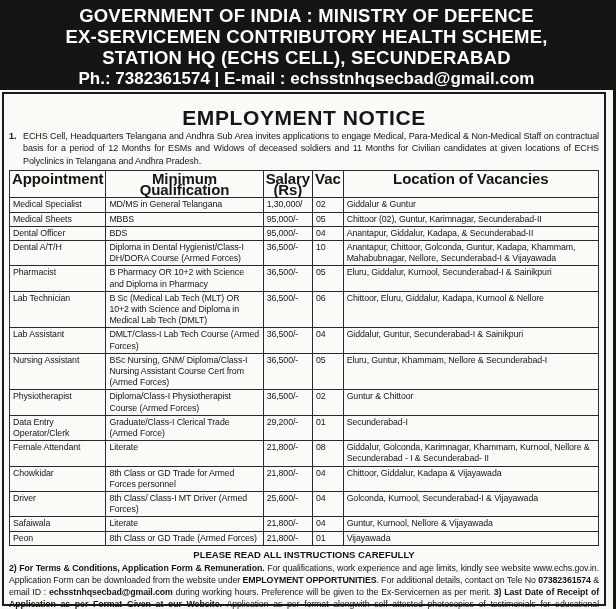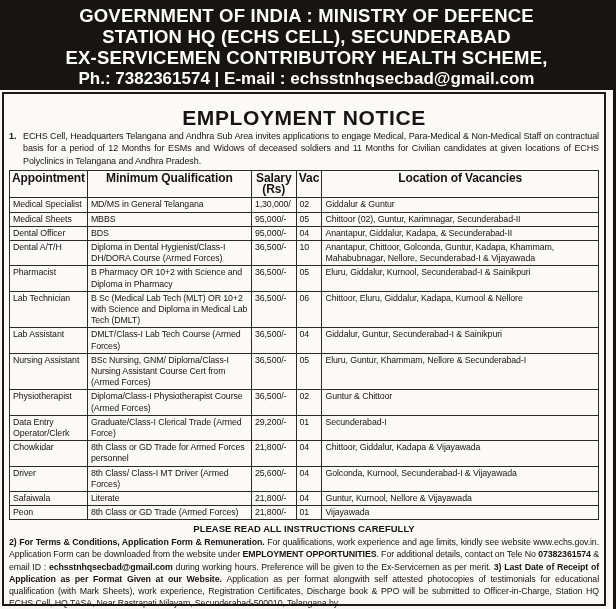--- a/index.html
+++ b/index.html
@@ -71,21 +71,21 @@
   }
   table.vacancies th, table.vacancies td {
     border:1.2px solid #2a2a2a;
     padding:1px 3px;
     vertical-align:top;
     text-align:left;
   }
   table.vacancies th {
     text-align:center;
     font-weight:bold;
-    font-size:12px;
+    font-size:15px;
     padding:2px 2px;
   }
   td.c2 { text-align:right; padding-right:4px; }
   td.c3 { text-align:center; }
   
   .please-read {
     text-align:center;
     font-weight:bold;
     font-size:9.5px;
     line-height:12px;
@@ -99,22 +99,22 @@
     margin-top:1px;
   }
 </style>
 </head>
 <body>
 
 <div class="page">
 
   <div class="masthead" style="background: rgb(23, 21, 19); color: rgb(255, 255, 255);">
     <div class="masthead-line">GOVERNMENT OF INDIA : MINISTRY OF DEFENCE</div>
+    <div class="masthead-line">EX-SERVICEMEN CONTRIBUTORY HEALTH SCHEME,</div>
     <div class="masthead-line">STATION HQ (ECHS CELL), SECUNDERABAD</div>
-    <div class="masthead-line">EX-SERVICEMEN CONTRIBUTORY HEALTH SCHEME,</div>
     <div class="masthead-contact">Ph.: 7382361574 | E-mail : echsstnhqsecbad@gmail.com</div>
   </div>
 
   <div class="body-frame">
 
     <div class="notice-title">EMPLOYMENT NOTICE</div>
 
     <div class="intro">
       <span class="intro-num">1.</span>
       <span class="intro-text">ECHS Cell, Headquarters Telangana and Andhra Sub Area invites applications to engage Medical, Para-Medical &amp; Non-Medical Staff on contractual basis for a period of 12 Months for ESMs and Widows of deceased soldiers and 11 Months for Civilian candidates at given locations of ECHS Polyclinics in Telangana and Andhra Pradesh.</span>
@@ -202,20 +202,27 @@
             <td class="c4">Guntur &amp; Chittoor</td>
           </tr>
           <tr>
             <td class="c0">Data Entry Operator/Clerk</td>
             <td class="c1">Graduate/Class-I Clerical Trade (Armed Force)</td>
             <td class="c2">29,200/-</td>
             <td class="c3">01</td>
             <td class="c4">Secunderabad-I</td>
           </tr>
           <tr>
+            <td class="c0">Female Attendant</td>
+            <td class="c1">Literate</td>
+            <td class="c2">21,800/-</td>
+            <td class="c3">08</td>
+            <td class="c4">Giddalur, Golconda, Karimnagar, Khammam, Kurnool, Nellore &amp; Secunderabad - I &amp;  Secunderabad- II</td>
+          </tr>
+          <tr>
             <td class="c0">Chowkidar</td>
             <td class="c1">8th Class or GD Trade for Armed Forces personnel</td>
             <td class="c2">21,800/-</td>
             <td class="c3">04</td>
             <td class="c4">Chittoor, Giddalur, Kadapa &amp; Vijayawada</td>
           </tr>
           <tr>
             <td class="c0">Driver</td>
             <td class="c1">8th Class/ Class-I MT Driver (Armed Forces)</td>
             <td class="c2">25,600/-</td>

